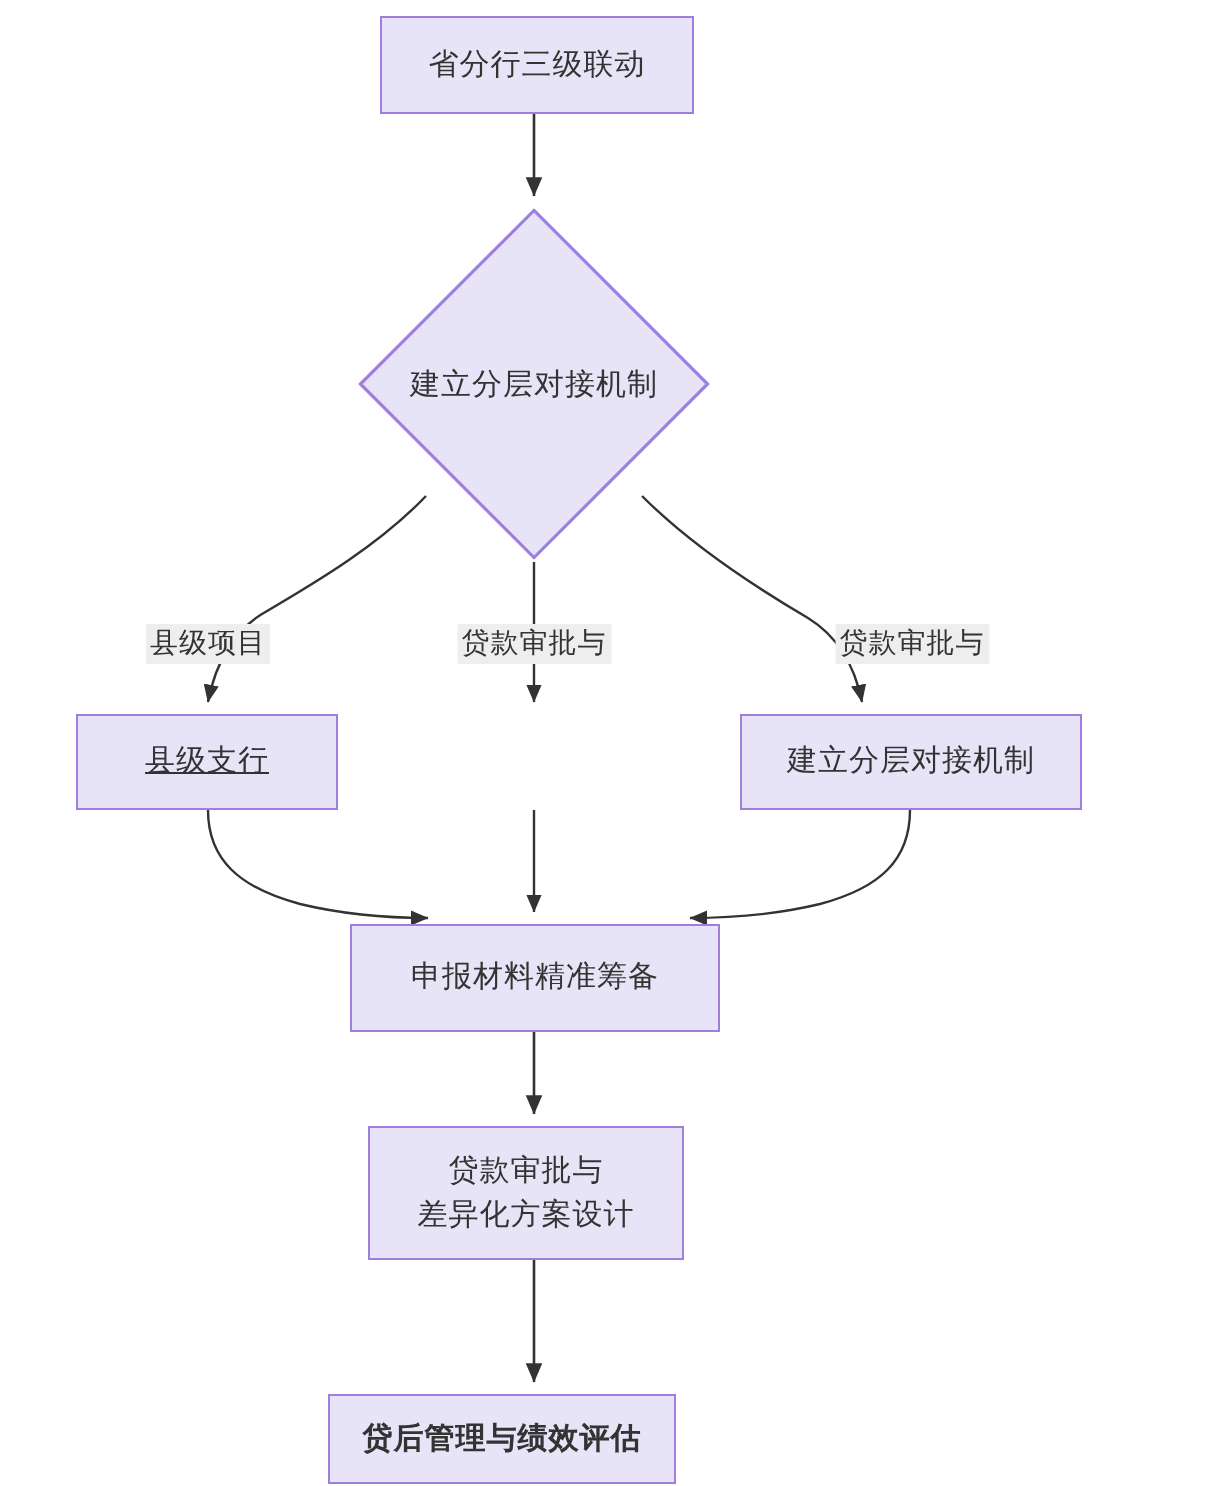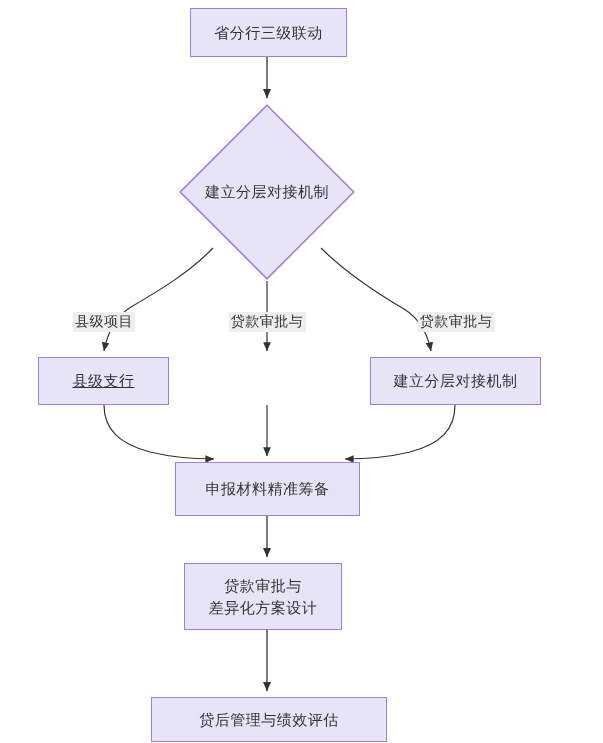--- a/index.html
+++ b/index.html
@@ -120,15 +120,15 @@
   <div class="node" style="left:38px; top:357px; width:131px; height:48px;text-decoration:underline;">县级支行</div>
 
 
   <div class="node" style="left:370px; top:357px; width:171px; height:48px;">建立分层对接机制</div>
 
   <div class="node" style="left:175px; top:462px; width:185px; height:54px;">申报材料精准筹备</div>
 
   <div class="node" style="left:184px; top:563px; width:158px; height:67px;">贷款审批与
 差异化方案设计</div>
 
-  <div class="node" style="left:151px; top:697px; width:236px; height:45px;">贷后管理与绩效评估</div>
+  <div class="node" style="left:164px; top:697px; width:174px; height:45px;font-weight:bold;">贷后管理与绩效评估</div>
 
 </div>
 
 </body></html>

